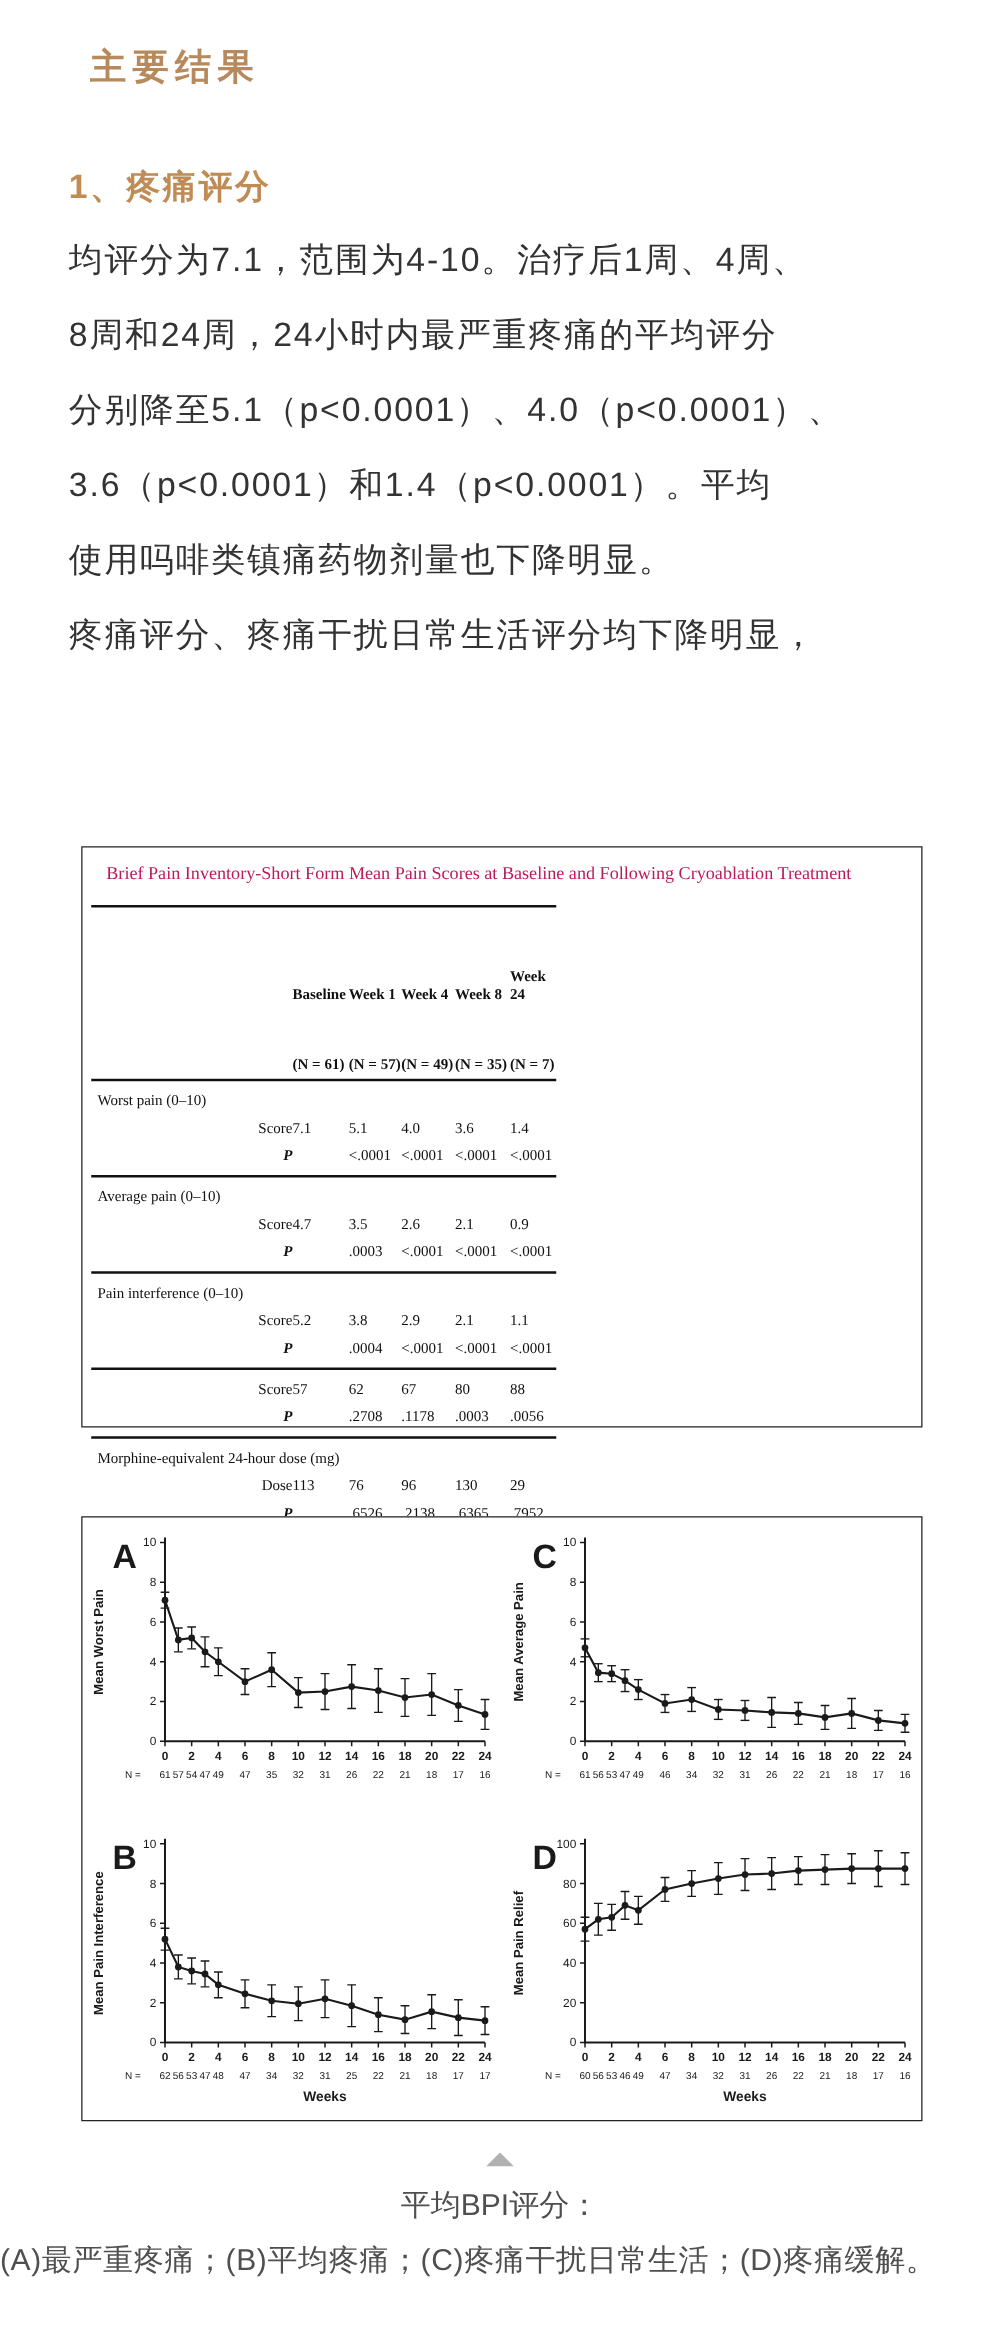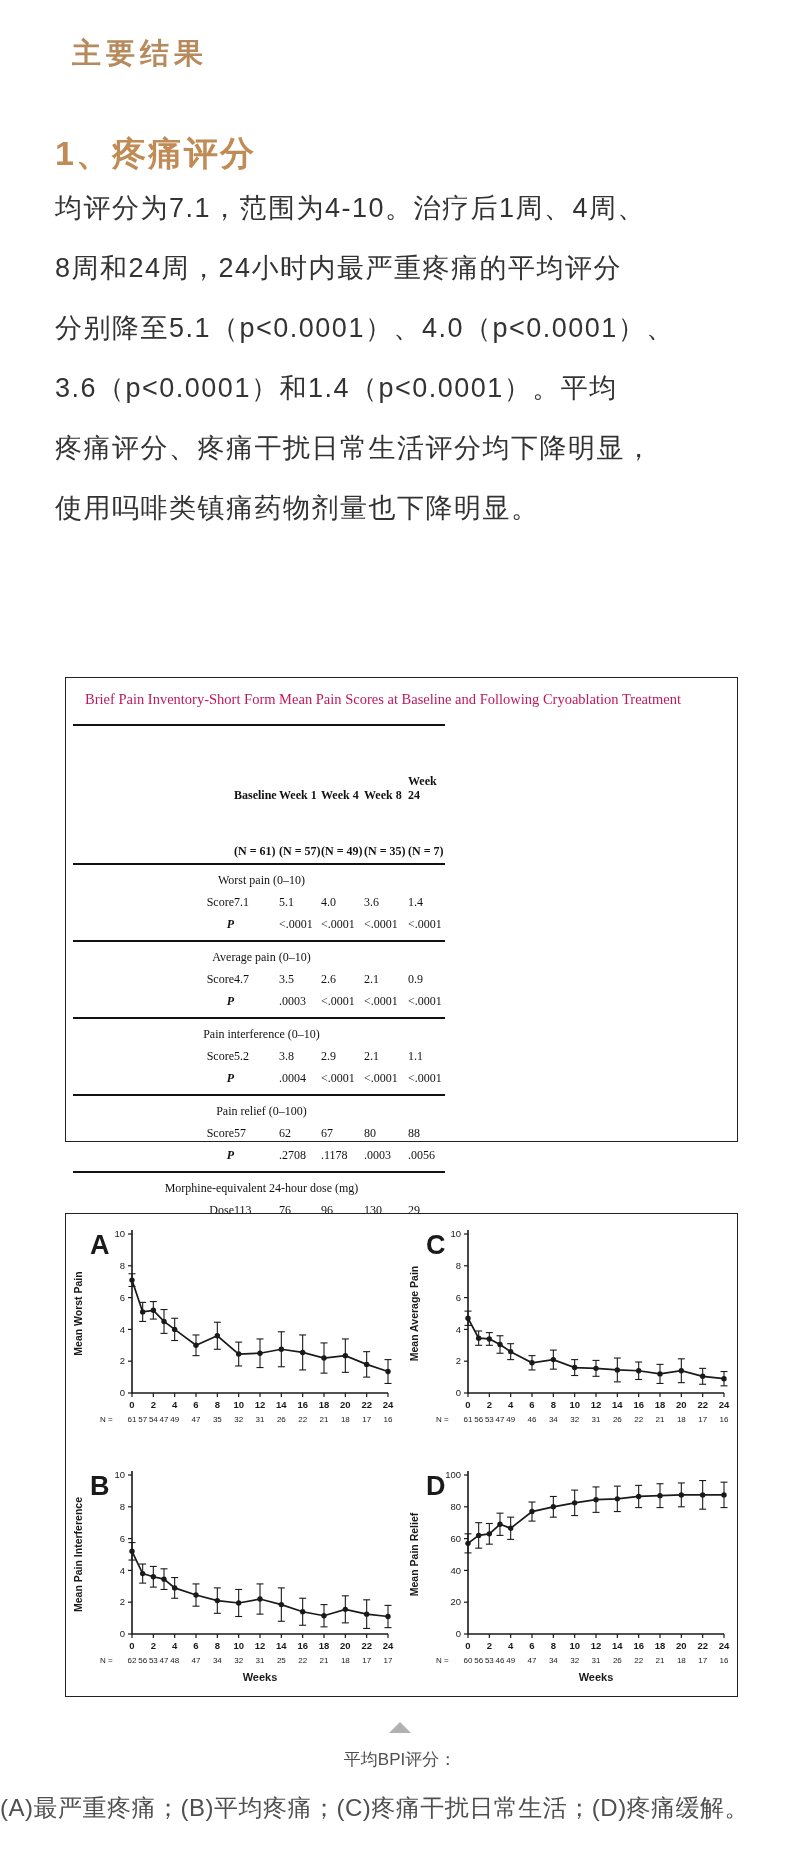--- a/index.html
+++ b/index.html
@@ -8,21 +8,21 @@
     width:800px; height:1862px; position:relative; overflow:hidden;
     font-family:"Liberation Sans", sans-serif; color:#333;
   }
   .doc-title {
     position:absolute; left:72px; top:34px;
     font-family:"Liberation Serif", serif; font-weight:700;
     font-size:29px; letter-spacing:5px; color:#b78a5e;
   }
   .sec-heading {
     position:absolute; left:55px; top:131px;
-    font-size:34px; font-weight:700; letter-spacing:2px; color:#c08b55;
+    font-size:27px; font-weight:700; letter-spacing:2px; color:#c08b55;
   }
   .body-text { position:absolute; left:55px; top:178px; width:710px; font-size:27px; color:#333; letter-spacing:1.5px; }
   .body-text .line { height:60px; line-height:60px; white-space:nowrap; }
 
   
   .table-box {
     position:absolute; left:65px; top:677px; width:673px; height:465px;
     border:1.5px solid #222; background:#fff;
   }
   .table-title {
@@ -32,57 +32,57 @@
   .t-grid {
     position:absolute; left:7px; top:46px; width:372px;
     font-family:"Liberation Serif", serif; font-size:12px; color:#111;
     border-bottom:2.5px solid #111;
   }
   .t-row { display:grid; grid-template-columns:161px 45px 42px 43px 44px 37px; align-items:end; }
   .t-head { border-top:2.5px solid #111; border-bottom:2.5px solid #111; padding:6px 0 5px; font-weight:700; }
   .t-head div > div { line-height:14px;margin-top:42px; }
   .t-section { padding:4px 0 5px; }
   .t-section + .t-section { border-top:2.5px solid #111; }
-  .t-name { line-height:22px; padding-left:5px;text-align:center; }
+  .t-name { line-height:22px; padding-left:5px; }
   .t-data { height:22px; line-height:22px; }
   .t-rowlabel { padding-left:16px;text-align:right; }
   .p-label { font-style:italic; font-weight:700; }
 
   
   .fig-box {
     position:absolute; left:65px; top:1213px; width:673px; height:484px;
     border:1.5px solid #222; background:#fff;
     display:grid; grid-template-columns:1fr 1fr; grid-template-rows:1fr 1fr;
   }
   .chart-cell { position:relative; }
   .chart-cell svg { position:absolute; left:0; top:0; }
 
   
   .caption-triangle {
     position:absolute; left:389px; top:1722px; width:0; height:0;
     border-left:11px solid transparent; border-right:11px solid transparent;
     border-bottom:11px solid #b1b1b1;
   }
-  .caption-line1 { position:absolute; left:0; top:1748px; width:800px; text-align:center; font-size:17px; color:#4f4f4f; }
+  .caption-line1 { position:absolute; left:0; top:1748px; width:800px; text-align:center; font-size:24px; color:#4f4f4f; }
   .caption-line2 { position:absolute; left:0; top:1792px; width:800px; font-size:24px; color:#4f4f4f; letter-spacing:0.5px; }
 </style>
 </head>
 <body>
 
 <div class="doc-title">主要结果</div>
 
 <div class="sec-heading">1、疼痛评分</div>
 
 <div class="body-text">
   <div class="line">均评分为7.1，范围为4-10。治疗后1周、4周、</div>
   <div class="line">8周和24周，24小时内最严重疼痛的平均评分</div>
   <div class="line">分别降至5.1（p&lt;0.0001）、4.0（p&lt;0.0001）、</div>
   <div class="line">3.6（p&lt;0.0001）和1.4（p&lt;0.0001）。平均</div>
+  <div class="line">使用吗啡类镇痛药物剂量也下降明显。</div>
   <div class="line">疼痛评分、疼痛干扰日常生活评分均下降明显，</div>
-  <div class="line">使用吗啡类镇痛药物剂量也下降明显。</div>
 </div>
 
 <div class="table-box">
   <div class="table-title">Brief Pain Inventory-Short Form Mean Pain Scores at Baseline and Following Cryoablation Treatment</div>
   <div class="t-grid">
       <div class="t-row t-head">
         <div></div>
         <div>
           <div>Baseline</div>
           <div>(N = 61)</div>
@@ -155,21 +155,20 @@
         <div class="t-row t-data">
           <div class="t-rowlabel p-label">P</div>
           <div></div>
           <div>.0004</div>
           <div>&lt;.0001</div>
           <div>&lt;.0001</div>
           <div>&lt;.0001</div>
         </div>
       </div>
       <div class="t-section">
-        <div class="t-name">Pain relief (0–100)</div>
         <div class="t-row t-data">
           <div class="t-rowlabel">Score</div>
           <div>57</div>
           <div>62</div>
           <div>67</div>
           <div>80</div>
           <div>88</div>
         </div>
         <div class="t-row t-data">
           <div class="t-rowlabel p-label">P</div>

